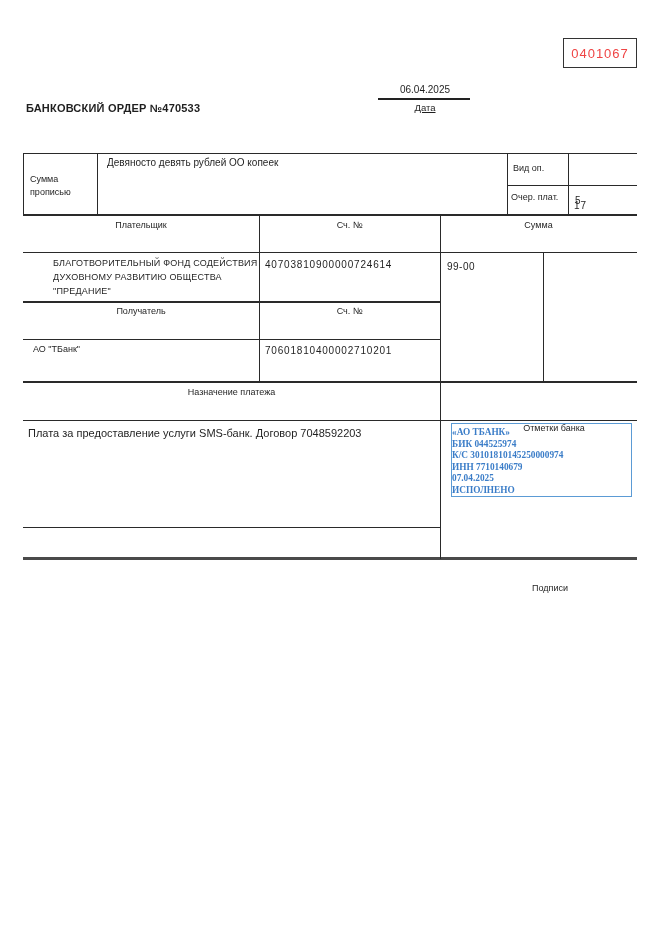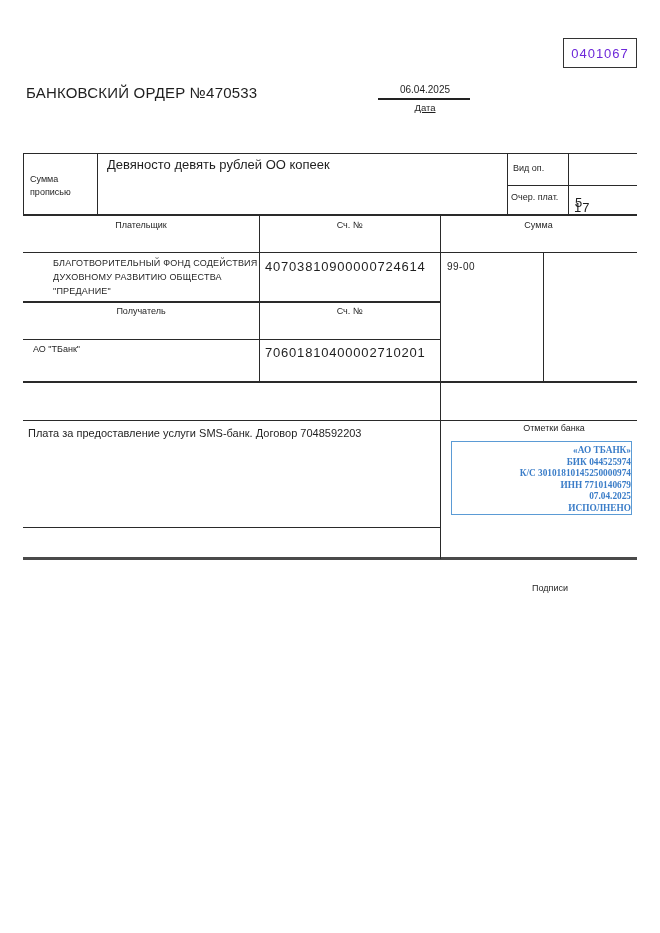--- a/index.html
+++ b/index.html
@@ -7,38 +7,38 @@
     position:relative;width:660px;height:933px;background:#ffffff;
     font-family:"Liberation Sans","DejaVu Sans",sans-serif;color:#1f1f1f;
     overflow:hidden;
   }
   .abs{position:absolute;}
   .hline{position:absolute;background:#2a2a2a;height:1.2px;}
   .hline.thick{height:2px;}
   .hline.footer{height:2.5px;background:#4a4a4a;}
   .vline{position:absolute;background:#2a2a2a;width:1.2px;}
   .t9{font-size:9px;}
-  .t95{font-size:13px;}
+  .t95{font-size:10px;}
   .center{text-align:center;}
   .form-code-box{
     position:absolute;left:563px;top:38px;width:74px;height:30px;
     border:1.5px solid #333;box-sizing:border-box;
     display:flex;align-items:center;justify-content:center;
-    font-size:13px;letter-spacing:1px;color:#6d28d9;
+    font-size:13px;letter-spacing:1px;color:#ef4444;
   }
-  .doc-title{position:absolute;left:26px;top:84px;font-size:15px;font-weight:normal;letter-spacing:.2px;}
+  .doc-title{position:absolute;left:26px;top:102px;font-size:11px;font-weight:bold;letter-spacing:.2px;}
   .date-value{position:absolute;left:360px;top:84px;width:130px;text-align:center;font-size:10px;}
   .date-underline{position:absolute;left:378px;top:98px;width:92px;height:1.5px;background:#222;}
   .date-label{position:absolute;left:360px;top:102px;width:130px;text-align:center;font-size:9.5px;text-decoration:underline;}
-  .acct{font-size:13px;letter-spacing:.8px;text-align:right;}
+  .acct{font-size:10px;letter-spacing:.8px;text-align:right;}
   .payer-line{position:absolute;left:33px;font-size:9px;letter-spacing:.2px;padding-left:20px;}
   .stamp{
-    position:absolute;left:451px;top:441px;width:181px;height:74px;
+    position:absolute;left:451px;top:423px;width:181px;height:74px;
     border:1.8px solid #5b9bd5;box-sizing:border-box;
-    text-align:right;color:#3b7dc8;
+    text-align:left;color:#3b7dc8;
     font-family:"Liberation Serif","DejaVu Serif",serif;font-weight:bold;
     font-size:9.3px;line-height:11.6px;padding-top:3px;
   }
 </style>
 </head>
 <body>
 
 <div class="page">
 
   <div class="form-code-box">
@@ -85,20 +85,21 @@
   <div class="payer-line" style="top:286px;">"ПРЕДАНИЕ"</div>
   <div class="abs acct" style="left:265px;top:259px;">40703810900000724614</div>
   <div class="abs" style="left:447px;top:261px;font-size:10px;letter-spacing:.5px;">99-00</div>
 
   <div class="abs t9 center" style="left:23px;top:306px;width:236px;">Получатель</div>
   <div class="abs t9 center" style="left:259px;top:306px;width:181px;">Сч. №</div>
 
   <div class="abs t9" style="left:33px;top:344px;">АО "ТБанк"</div>
   <div class="abs acct" style="left:265px;top:345px;">70601810400002710201</div>
 
+  <div class="abs t9 center" style="left:23px;top:387px;width:417px;">Назначение платежа</div>
   <div class="abs" style="left:28px;top:427px;font-size:11px;">Плата за предоставление услуги SMS-банк. Договор 7048592203</div>
 
   <div class="abs t9 center" style="left:440px;top:423px;width:228px;">Отметки банка</div>
   <div class="stamp">
     <div>«АО ТБАНК»</div>
     <div>БИК 044525974</div>
     <div>К/С 30101810145250000974</div>
     <div>ИНН 7710140679</div>
     <div>07.04.2025</div>
     <div>ИСПОЛНЕНО</div>

